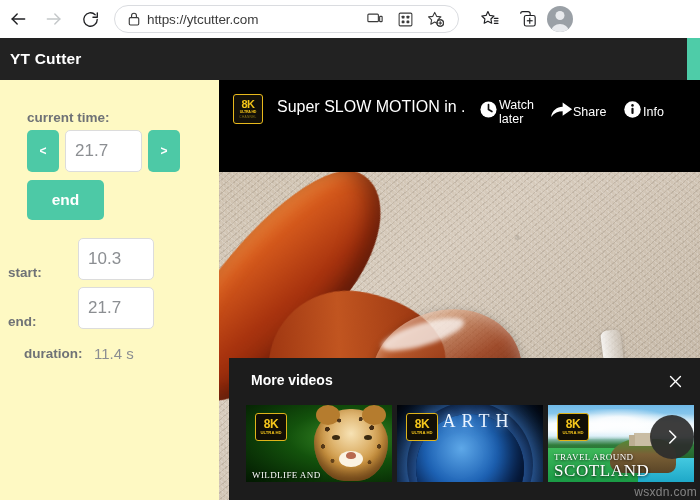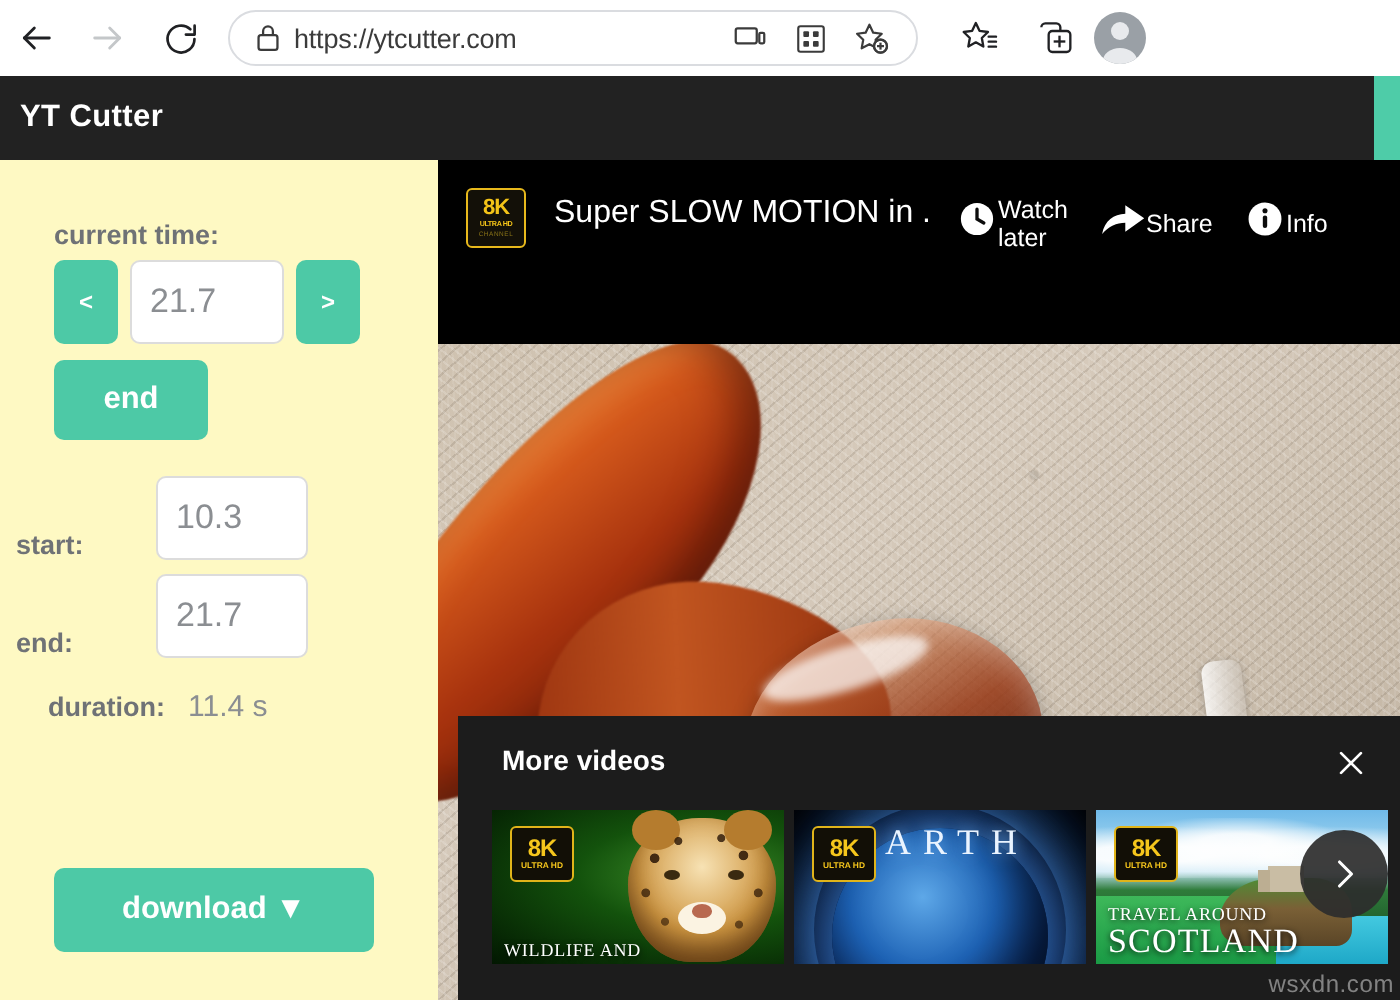--- a/index.html
+++ b/index.html
@@ -497,21 +497,20 @@
     <div class="field-row row-end">
       <span class="flbl">end:</span>
       <input class="field-input" type="text" value="21.7" style="">
     </div>
 
     <div class="dur-row">
       <span class="flbl">duration:</span>
       <span class="dur-val">11.4 s</span>
     </div>
 
-    <button class="btn-g wide-btn btn-download">download ▼</button>
   </div>
 
   <div class="player">
 
     <div class="v-frame">
       <div class="carpet-noise"></div>
       <div class="wine-stream"></div>
       <div class="wine-stream2"></div>
       <div class="wine-glass-bowl"></div>
       <div class="wine-stem"></div>

